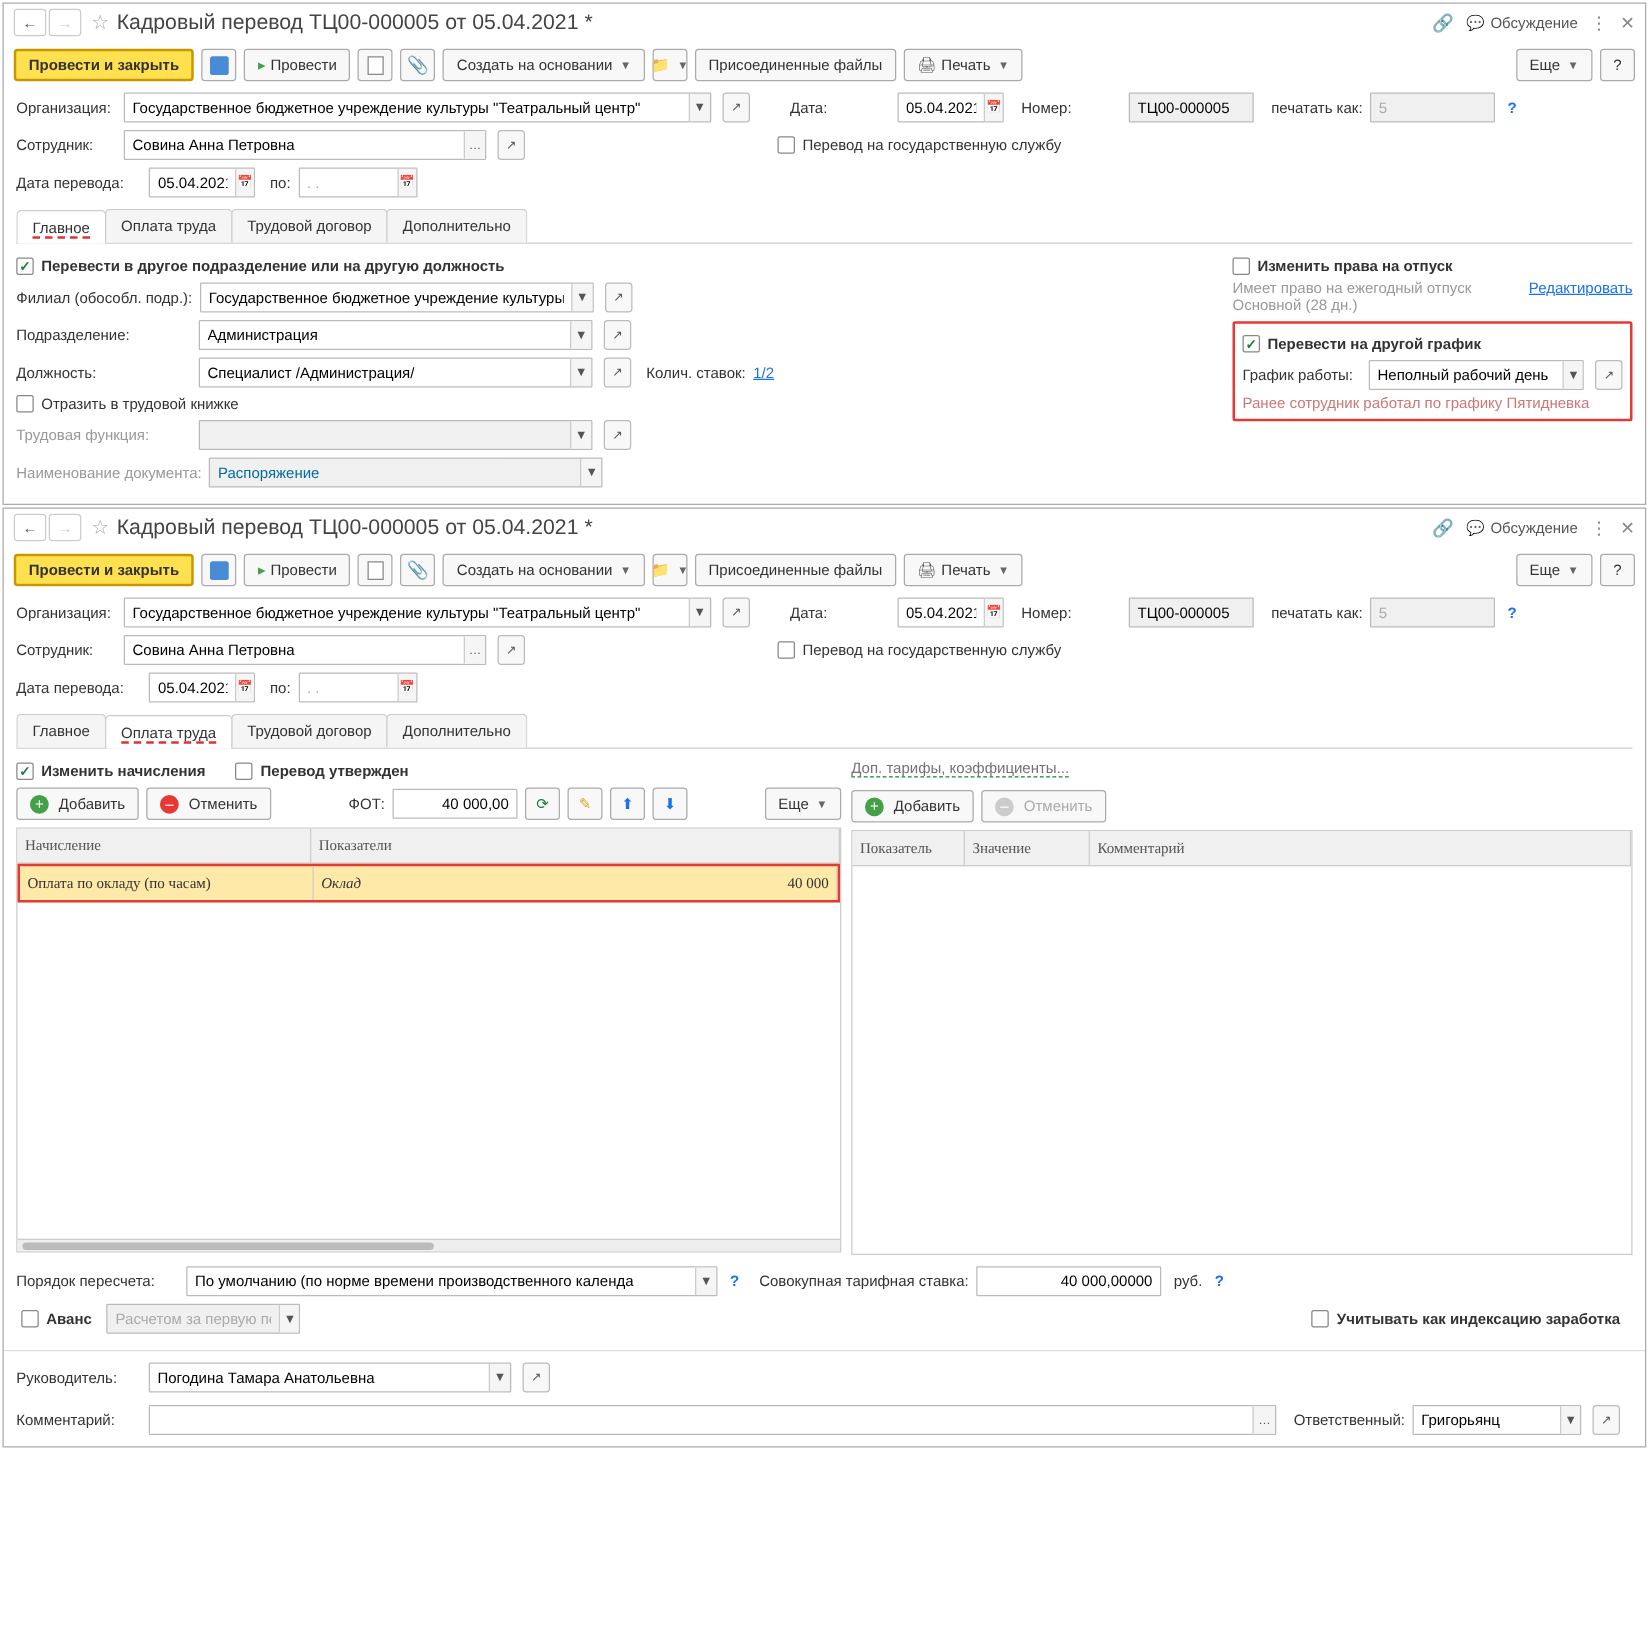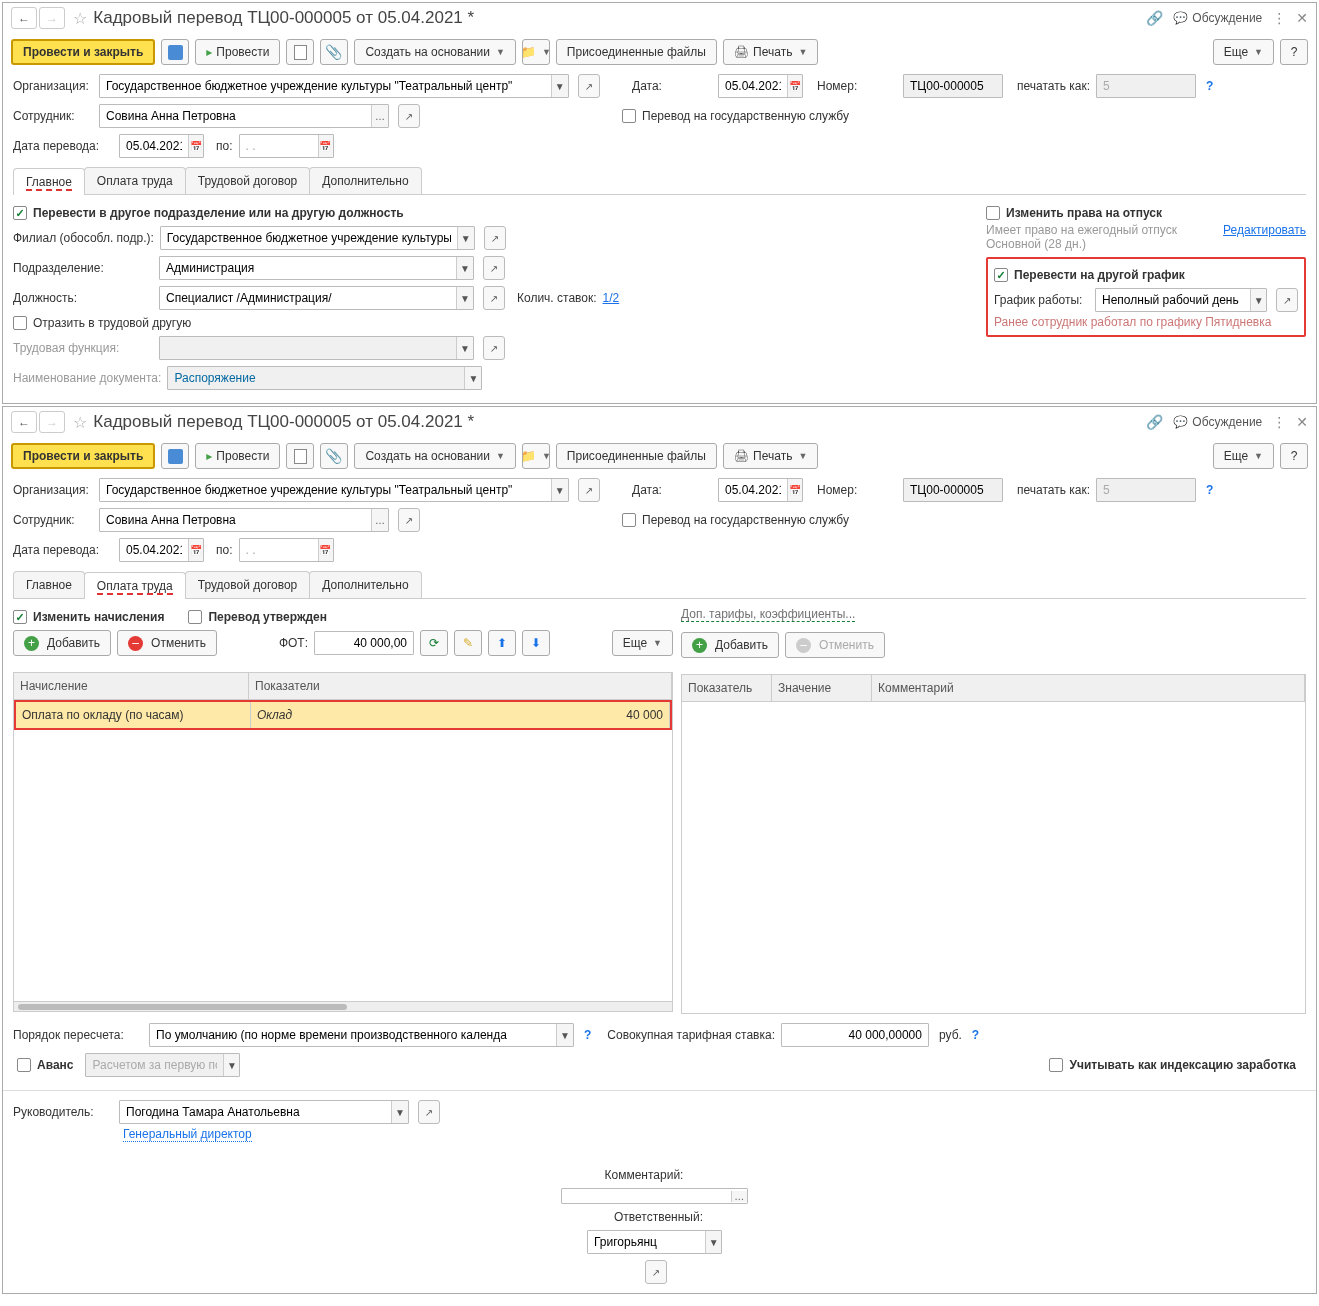--- a/index.html
+++ b/index.html
@@ -34,21 +34,21 @@
   .checkbox-row { display:flex; align-items:center; gap:6px; margin:3px 0;}
   .checkbox { width:14px; height:14px; border:1px solid #888; border-radius:2px; background:#fff; display:inline-flex; align-items:center; justify-content:center; font-size:11px; color:#188038; font-weight:bold; cursor:pointer;}
   .checkbox.checked::after { content:"✓"; }
   .two-col { display:flex; gap:20px;}
   .col-left { flex:1; }
   .col-right { width:320px; }
   .highlight-box { border:2px solid #e53935; padding:6px; border-radius:2px; margin-top:6px;}
   .note { color:#999; font-size:12px; }
   .link { color:#1a73e8; text-decoration:underline; cursor:pointer;}
   .link.dotted { text-decoration: none; border-bottom:1px dotted #1a73e8;}
-  .table { border:1px solid #ccc; margin-top:16px; }
+  .table { border:1px solid #ccc; margin-top:6px;font-family:Liberation Serif, serif; }
   .th-row { display:flex; background:#f0f0f0; border-bottom:1px solid #ccc;}
   .th { padding:6px; border-right:1px solid #ccc; color:#555;}
   .tr-row { display:flex; border-bottom:1px solid #ccc;}
   .td { padding:6px; border-right:1px solid #ccc;}
   .table.accruals .tr-highlight { background:#ffe9a8; border:2px solid #e53935;}
   .italic { font-style:italic;}
   .scrollbar-fake { height:10px; background:#eee; border-top:1px solid #ccc; display:flex; align-items:center;}
   .scrollbar-fake .thumb { height:6px; width:50%; background:#bbb; margin-left:4px; border-radius:3px;}
   .payment-grid { display:flex; gap:8px; align-items:flex-start;}
   .pay-left { flex:0 0 660px;}
@@ -211,21 +211,21 @@
           <span class="input-wrap" style="width:315px;">
               <input value="Специалист /Администрация/" style="">
               <span class="btn-suffix">▼</span>
             </span>
           <span class="ext-btn">↗</span>
           <span class="label" style="min-width:auto; margin-left:6px;">Колич. ставок:</span>
           <span class="link">1/2</span>
         </div>
         <div class="checkbox-row">
           <span class="checkbox"></span>
-          <span>Отразить в трудовой другую</span>
+          <span>Отразить в трудовой книжке</span>
         </div>
         <div class="form-row" style="padding-left:0;">
           <span class="label gray" style="min-width:140px;">Трудовая функция:</span>
           <span class="input-wrap readonly" style="width:315px;">
               <input readonly="" style="">
               <span class="btn-suffix">▼</span>
             </span>
           <span class="ext-btn">↗</span>
         </div>
         <div class="form-row" style="padding-left:0;">
@@ -490,22 +490,21 @@
 
   <div class="footer-area" style="border-top:1px solid #ddd;">
     <div class="form-row" style="padding-left:0;">
       <span class="label" style="min-width:100px;">Руководитель:</span>
       <span class="input-wrap" style="width:290px;">
           <input value="Погодина Тамара Анатольевна" style="">
           <span class="btn-suffix">▼</span>
         </span>
       <span class="ext-btn">↗</span>
     </div>
-    <div style="margin-left:110px;"><span class="link dotted">Генеральный директор</span></div>
-    <div class="form-row" style="padding-left:0; margin-top:24px;flex-direction:column;">
+    <div class="form-row" style="padding-left:0; margin-top:4px;">
       <span class="label" style="min-width:100px;">Комментарий:</span>
       <span class="input-wrap" style="flex:1;">
           <input style="">
           <span class="btn-suffix">…</span>
         </span>
       <span class="label" style="min-width:auto; margin-left:8px;">Ответственный:</span>
       <span class="input-wrap" style="width:135px;">
           <input value="Григорьянц" style="">
           <span class="btn-suffix">▼</span>
         </span>

